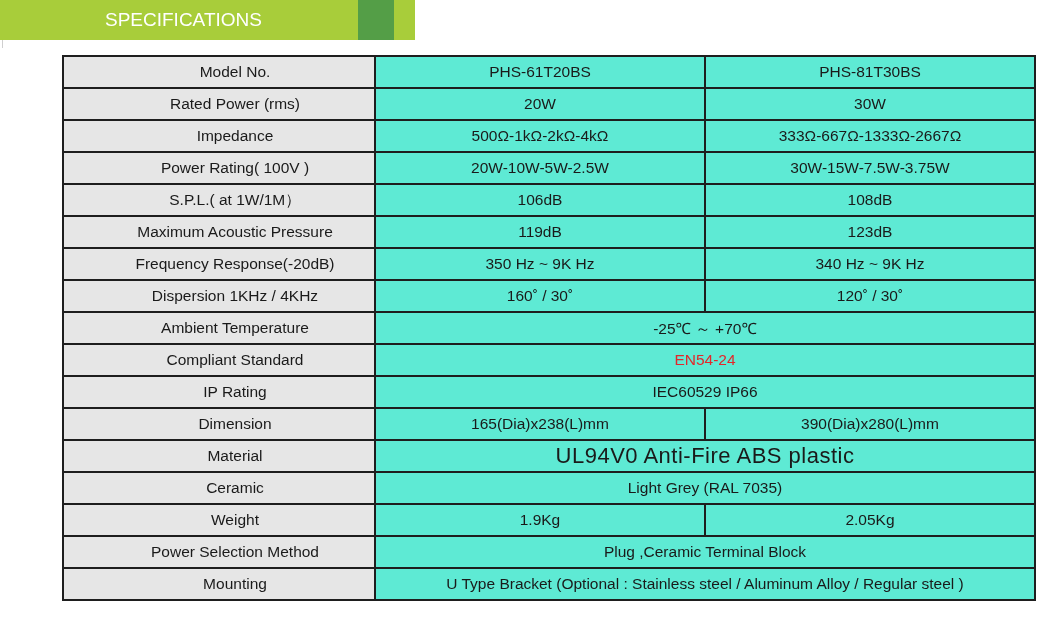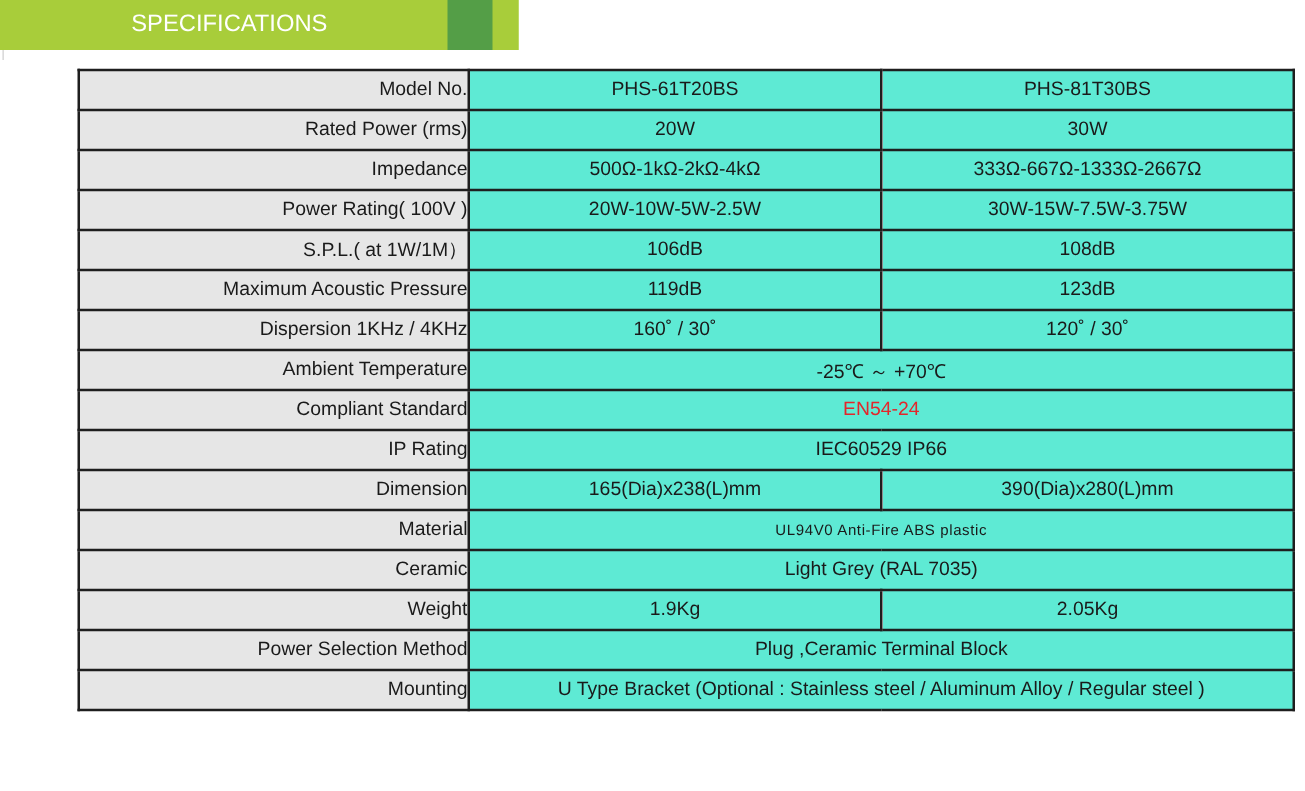--- a/index.html
+++ b/index.html
@@ -8,21 +8,21 @@
   .left-rule { position: absolute; left: 2px; top: 0; width: 1px; height: 48px; background: #cfcfcf; }
   .header-bar { position: absolute; left: 0; top: 0; width: 415px; height: 40px; background: #a8cd3a; }
   .header-title { position: absolute; left: 105px; top: 0; height: 36px; line-height: 40px;
                   font-size: 19px; color: #ffffff; letter-spacing: 0px; }
   .header-block { position: absolute; left: 358px; top: 0; width: 36px; height: 40px; background: #549e47; }
 
   table.spec { position: absolute; left: 62px; top: 55px; width: 972px;
                border-collapse: collapse; table-layout: fixed; }
   table.spec td { border: 2px solid #1e1e1e; height: 30px; padding: 0; font-size: 15.5px;
                   vertical-align: middle; white-space: nowrap; overflow: hidden; }
-  table.spec td.label { background: #e6e6e6; padding-left: 32px; text-align: right; }
+  table.spec td.label { background: #e6e6e6; padding-left: 32px; text-align: center; }
   table.spec td.val { background: #5eead4; text-align: center; }
   .col-label { width: 312px; }
   .col-a { width: 330px; }
   .col-b { width: 330px; }
   .red { color: #e3262b; }
   .small { font-size: 14.5px; }
 </style>
 </head>
 <body>
 
@@ -63,20 +63,25 @@
       <td class="label">S.P.L.( at 1W/1M）</td>
       <td class="val">106dB</td>
       <td class="val">108dB</td>
     </tr>
     <tr>
       <td class="label">Maximum Acoustic Pressure</td>
       <td class="val">119dB</td>
       <td class="val">123dB</td>
     </tr>
     <tr>
+      <td class="label">Frequency Response(-20dB)</td>
+      <td class="val">350 Hz ~ 9K Hz</td>
+      <td class="val">340 Hz ~ 9K Hz</td>
+    </tr>
+    <tr>
       <td class="label">Dispersion 1KHz / 4KHz</td>
       <td class="val">160˚ / 30˚</td>
       <td class="val">120˚ / 30˚</td>
     </tr>
     <tr>
       <td class="label">Ambient Temperature</td>
       <td class="val" colspan="2">-25℃ ～ +70℃</td>
     </tr>
     <tr>
       <td class="label">Compliant  Standard</td>
@@ -86,21 +91,21 @@
       <td class="label">IP Rating</td>
       <td class="val" colspan="2">IEC60529 IP66</td>
     </tr>
     <tr>
       <td class="label">Dimension</td>
       <td class="val">165(Dia)x238(L)mm</td>
       <td class="val">390(Dia)x280(L)mm</td>
     </tr>
     <tr>
       <td class="label">Material</td>
-      <td class="val" colspan="2" style="font-size:12px;letter-spacing:0.5px">UL94V0 Anti-Fire ABS plastic</td>
+      <td class="val" colspan="2" style="font-size:22px;letter-spacing:0.5px">UL94V0 Anti-Fire ABS plastic</td>
     </tr>
     <tr>
       <td class="label">Ceramic</td>
       <td class="val" colspan="2">Light Grey (RAL 7035)</td>
     </tr>
     <tr>
       <td class="label">Weight</td>
       <td class="val">1.9Kg</td>
       <td class="val">2.05Kg</td>
     </tr>

